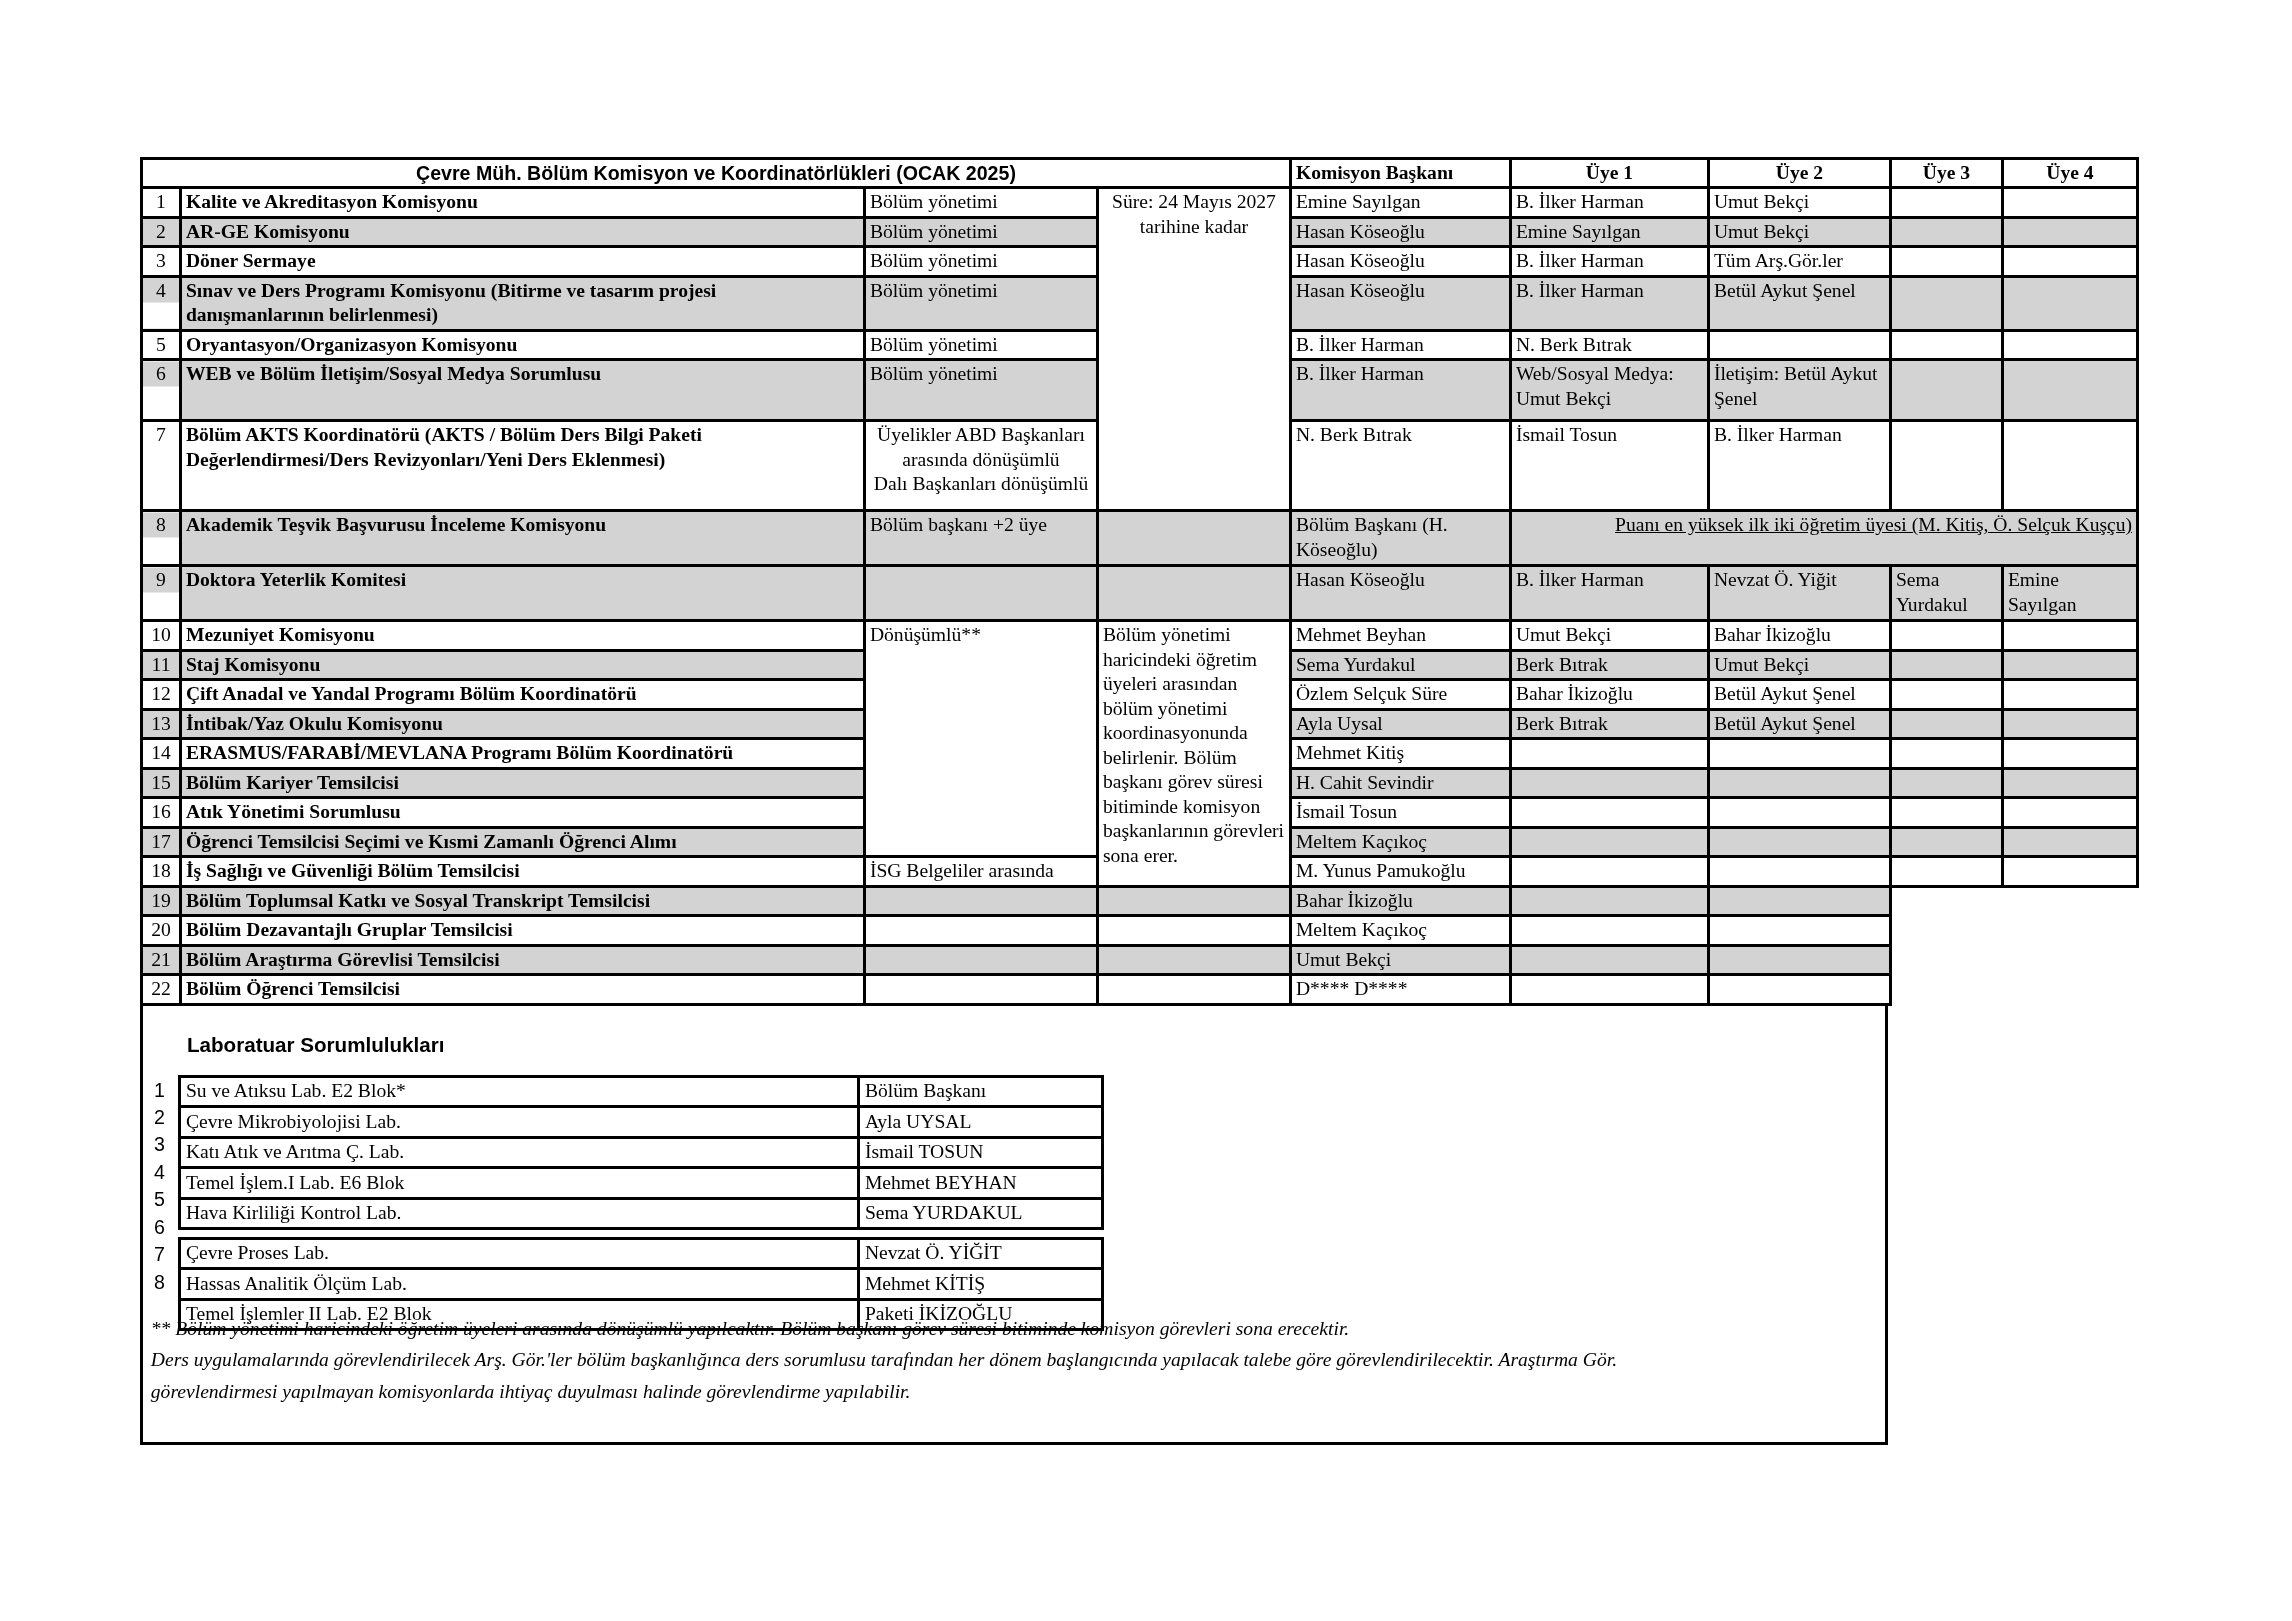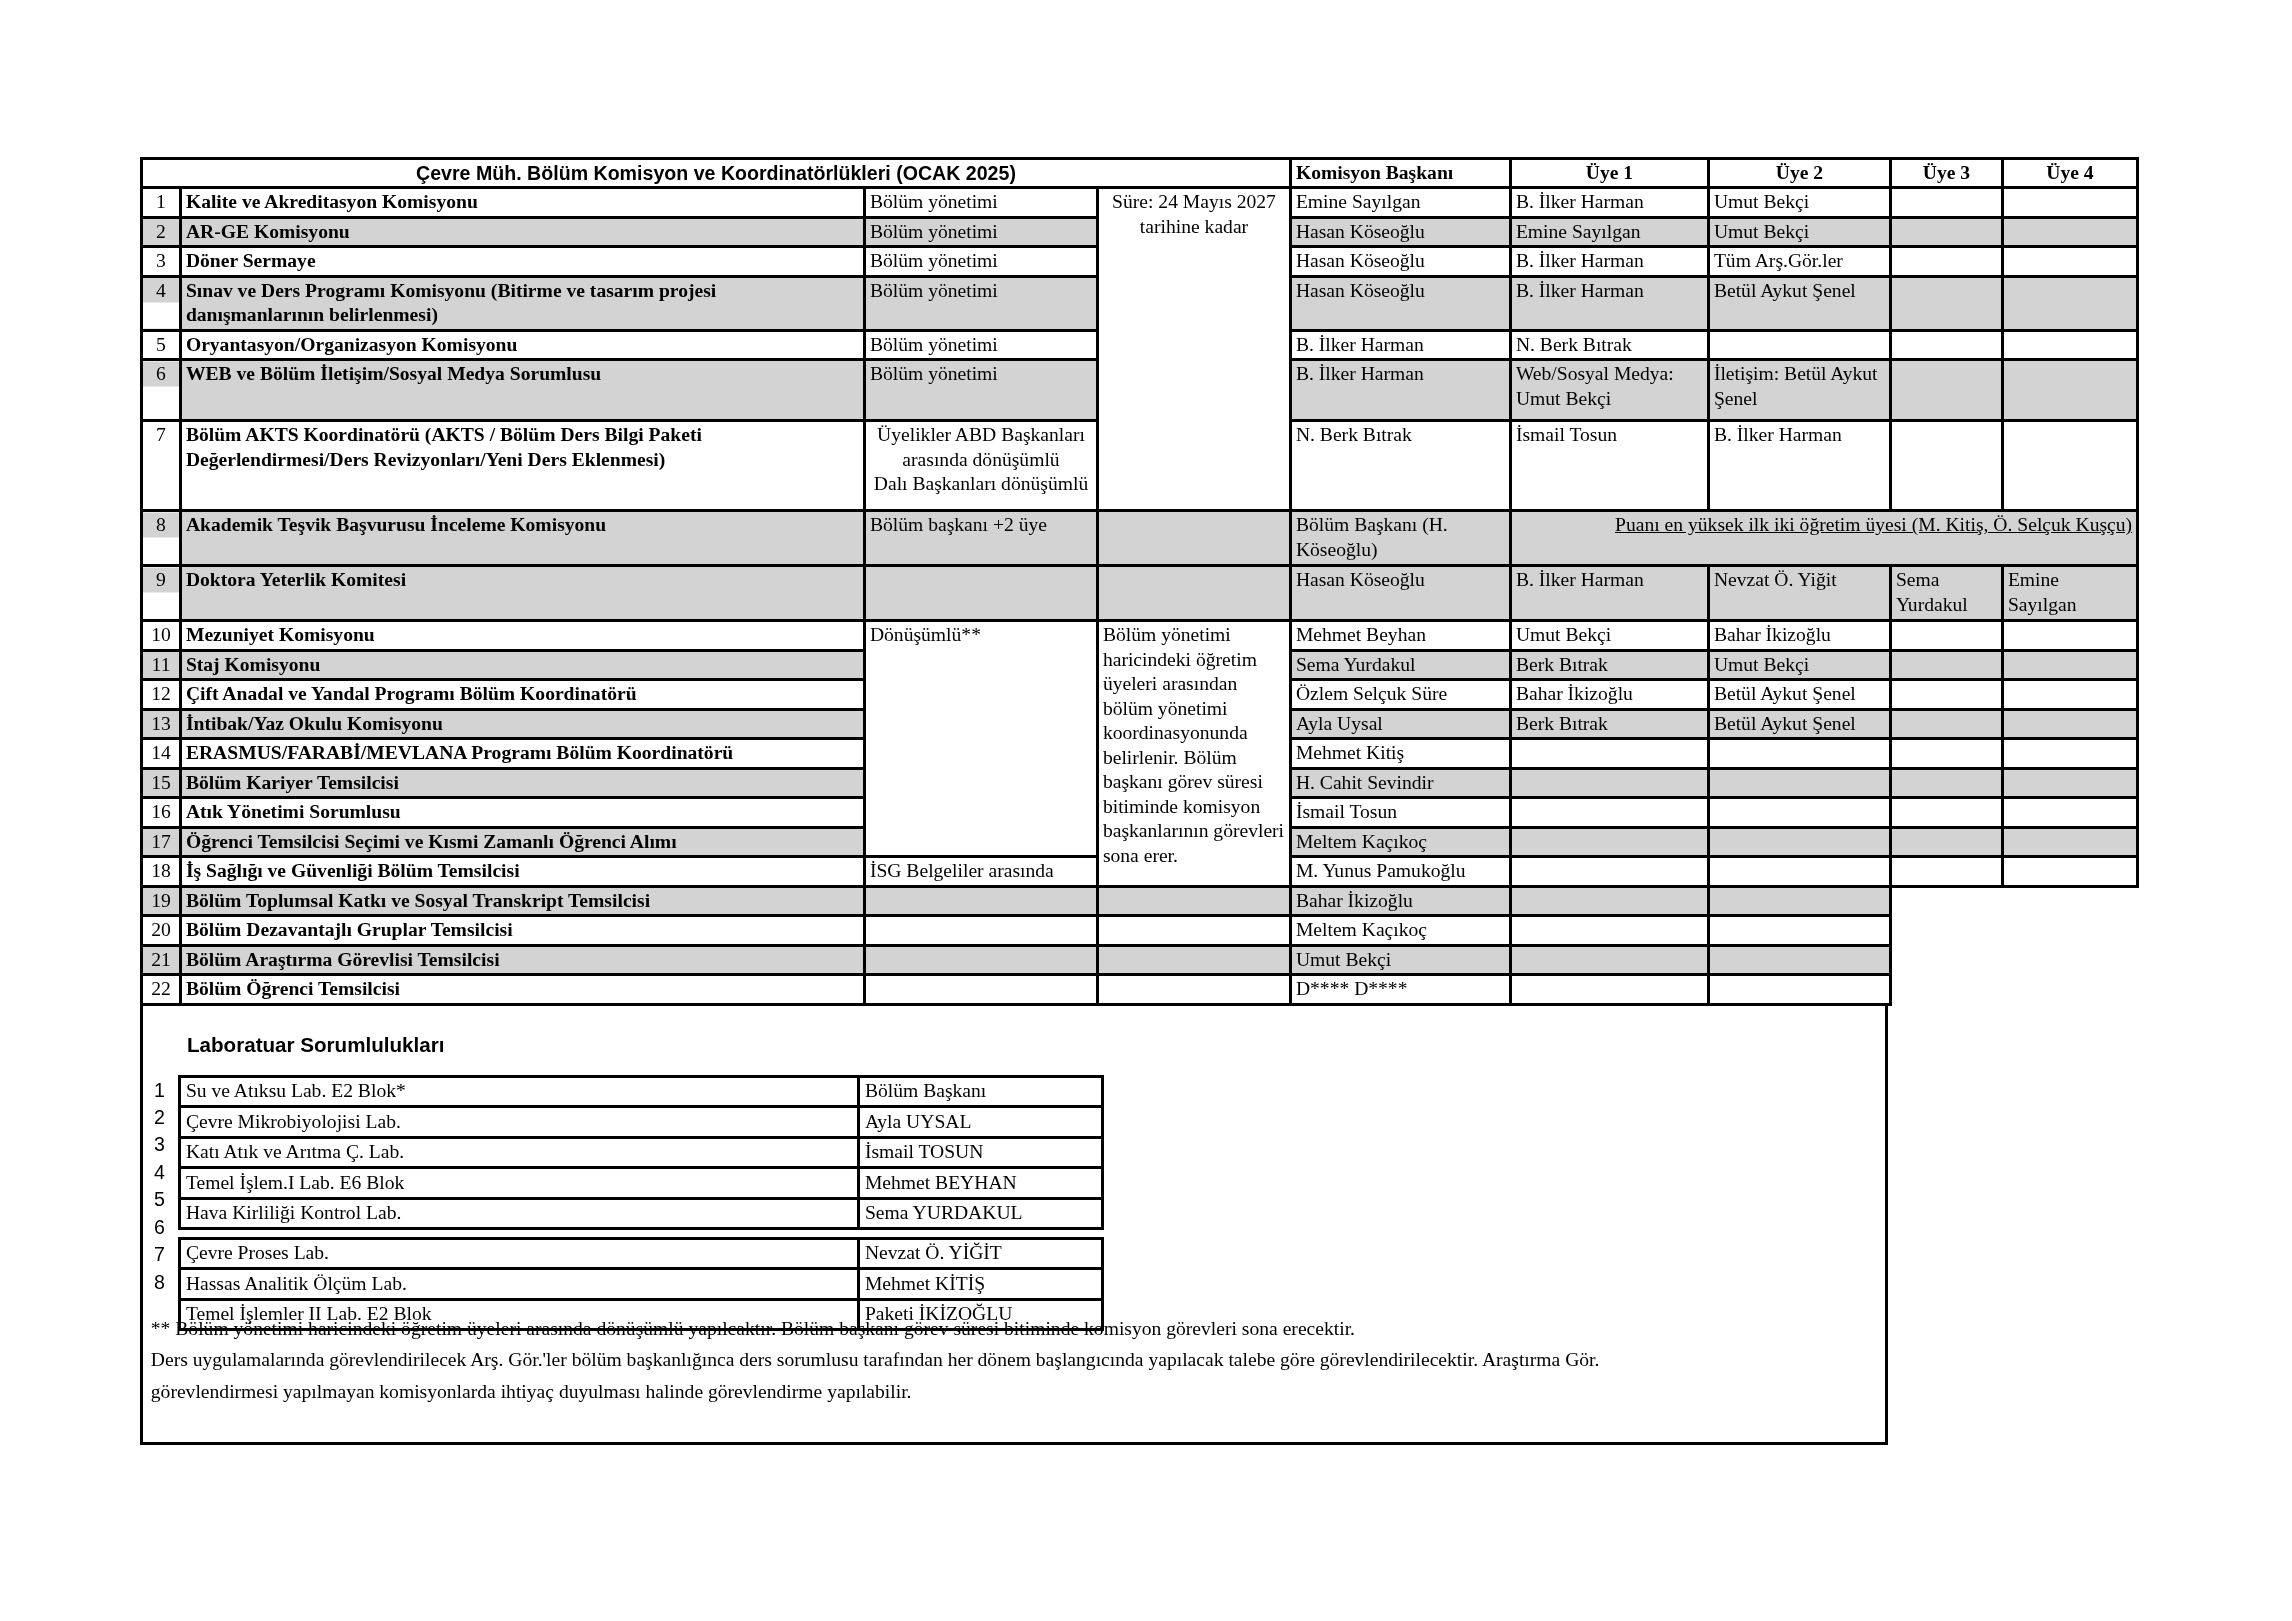--- a/index.html
+++ b/index.html
@@ -53,21 +53,21 @@
   table.lab {
     position:absolute; left:35px; border-collapse:collapse; table-layout:fixed; width:923px;
   }
   table.lab.t1 { top:69px; }
   table.lab.t2 { top:231px; }
   table.lab td {
     border:3.9px solid #000; font-size:19.6px; padding:1px 4.9px;
     vertical-align:middle; height:25.5px; overflow:hidden;
   }
   .footnotes { position:absolute; left:7.8px; top:310px; width:1725px; font-size:19.6px; line-height:25.5px; }
-  .footnotes .fl { margin-bottom:5.9px; }
+  .footnotes .fl { margin-bottom:5.9px;font-style:italic; }
 </style>
 </head>
 <body>
 
 <div class="wrap">
   <table class="main">
     <colgroup>
       <col style="width:39px">
         <col style="width:684px">
         <col style="width:233px">

